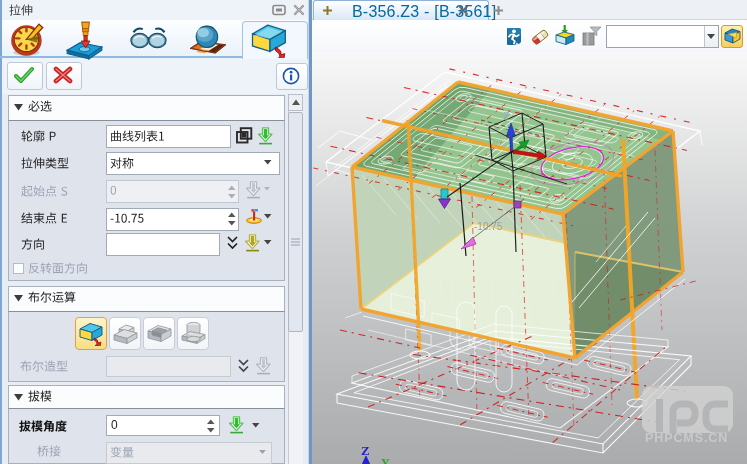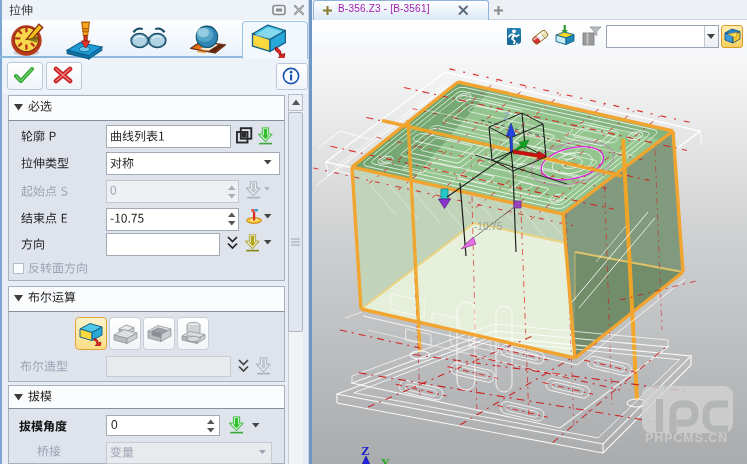--- a/index.html
+++ b/index.html
@@ -391,21 +391,21 @@
 <div class="abs" style="left:308px;top:0;width:1px;height:464px;background:#c6d4e4"></div>
 <div class="abs" style="left:309px;top:0;width:3px;height:464px;background:#6f97c4"></div>
 <div class="abs" style="left:312px;top:0;width:435px;height:20px;background:#edf1f5"></div>
 <div class="abs" style="left:312px;top:19px;width:435px;height:1px;background:#c5d4e6"></div>
 <div class="abs" style="left:313px;top:0;width:176px;height:20px;background:linear-gradient(#ffffff,#d9e7f6);border:1px solid #8fb2d8;border-bottom:none;border-radius:3px 3px 0 0;box-sizing:border-box"></div>
 <svg class="abs" style="left:322px;top:5px" width="12" height="12">
     <g stroke="#8a7a30" stroke-width="2">
       <path d="M5.5,1 V10 M1,5.5 H10"></path>
     </g>
   </svg>
-<div class="abs" style="left:338px;top:3px;font-size:10px;color:#a21caf;letter-spacing:0.2px">B-356.Z3 - [B-3561]</div>
+<div class="abs" style="left:352px;top:3px;font-size:16px;color:#0369a1;letter-spacing:0.2px">B-356.Z3 - [B-3561]</div>
 <svg class="abs" style="left:458px;top:5px" width="11" height="11">
     <g stroke="#5a6a78" stroke-width="1.8" stroke-linecap="round">
       <path d="M1.5,1.5 L9,9 M9,1.5 L1.5,9"></path>
     </g>
   </svg>
 <svg class="abs" style="left:493px;top:5px" width="12" height="12">
     <g stroke="#8a8a8a" stroke-width="2">
       <path d="M5.5,1 V10 M1,5.5 H10"></path>
     </g>
   </svg>

